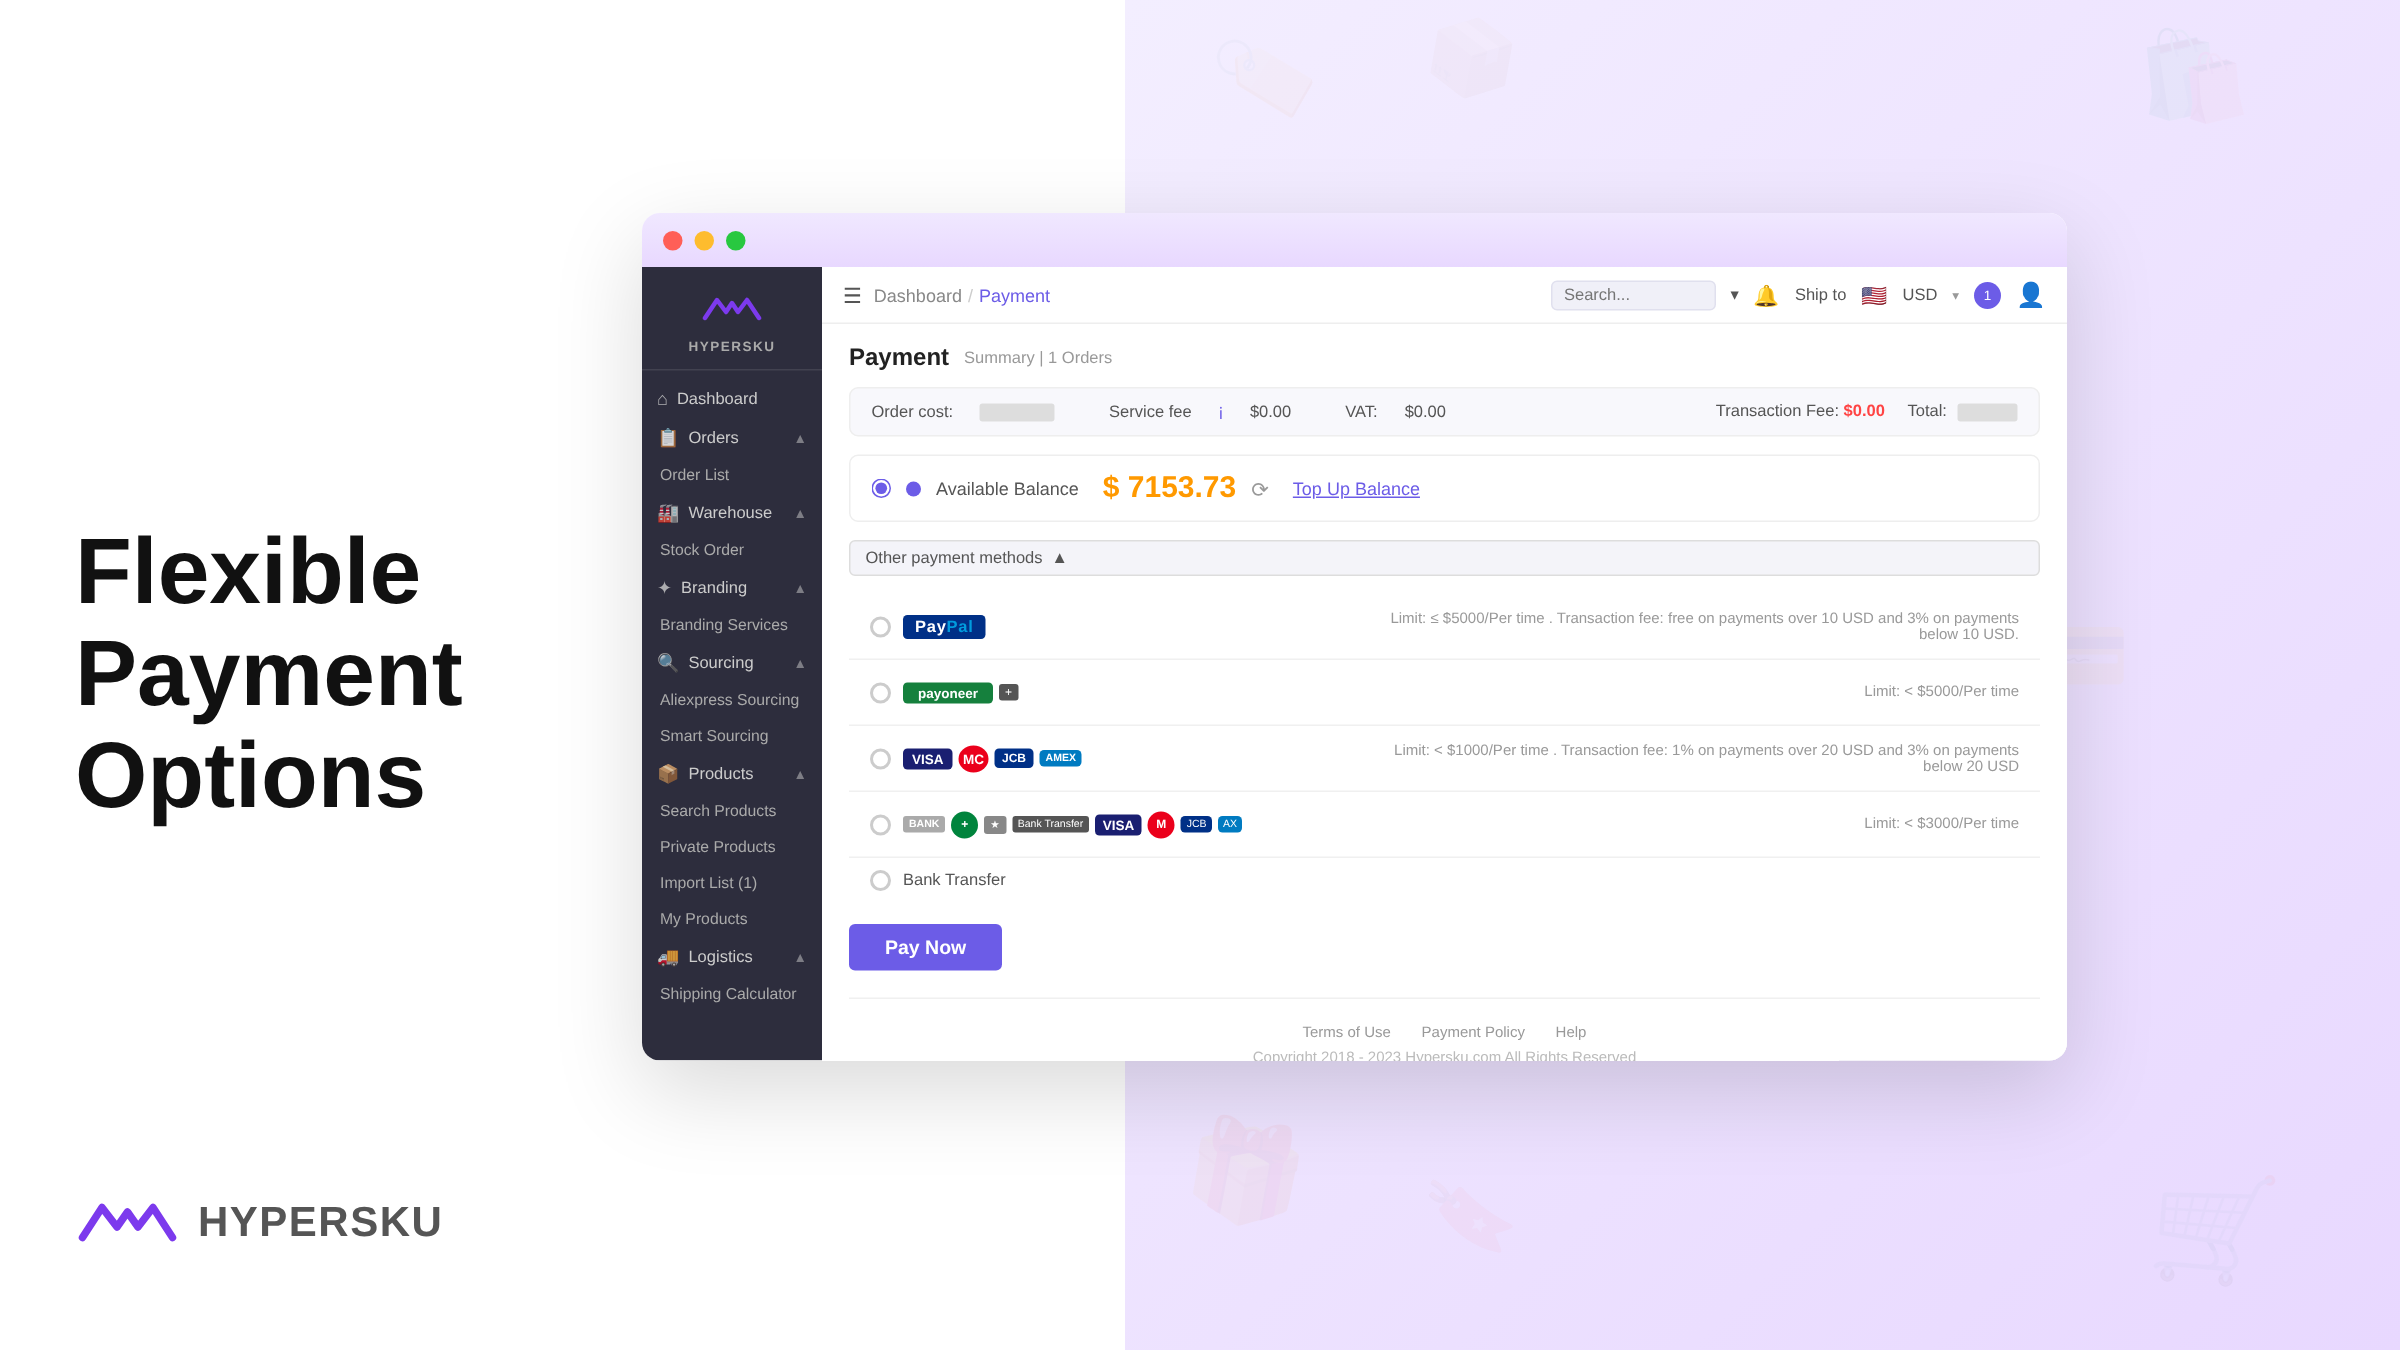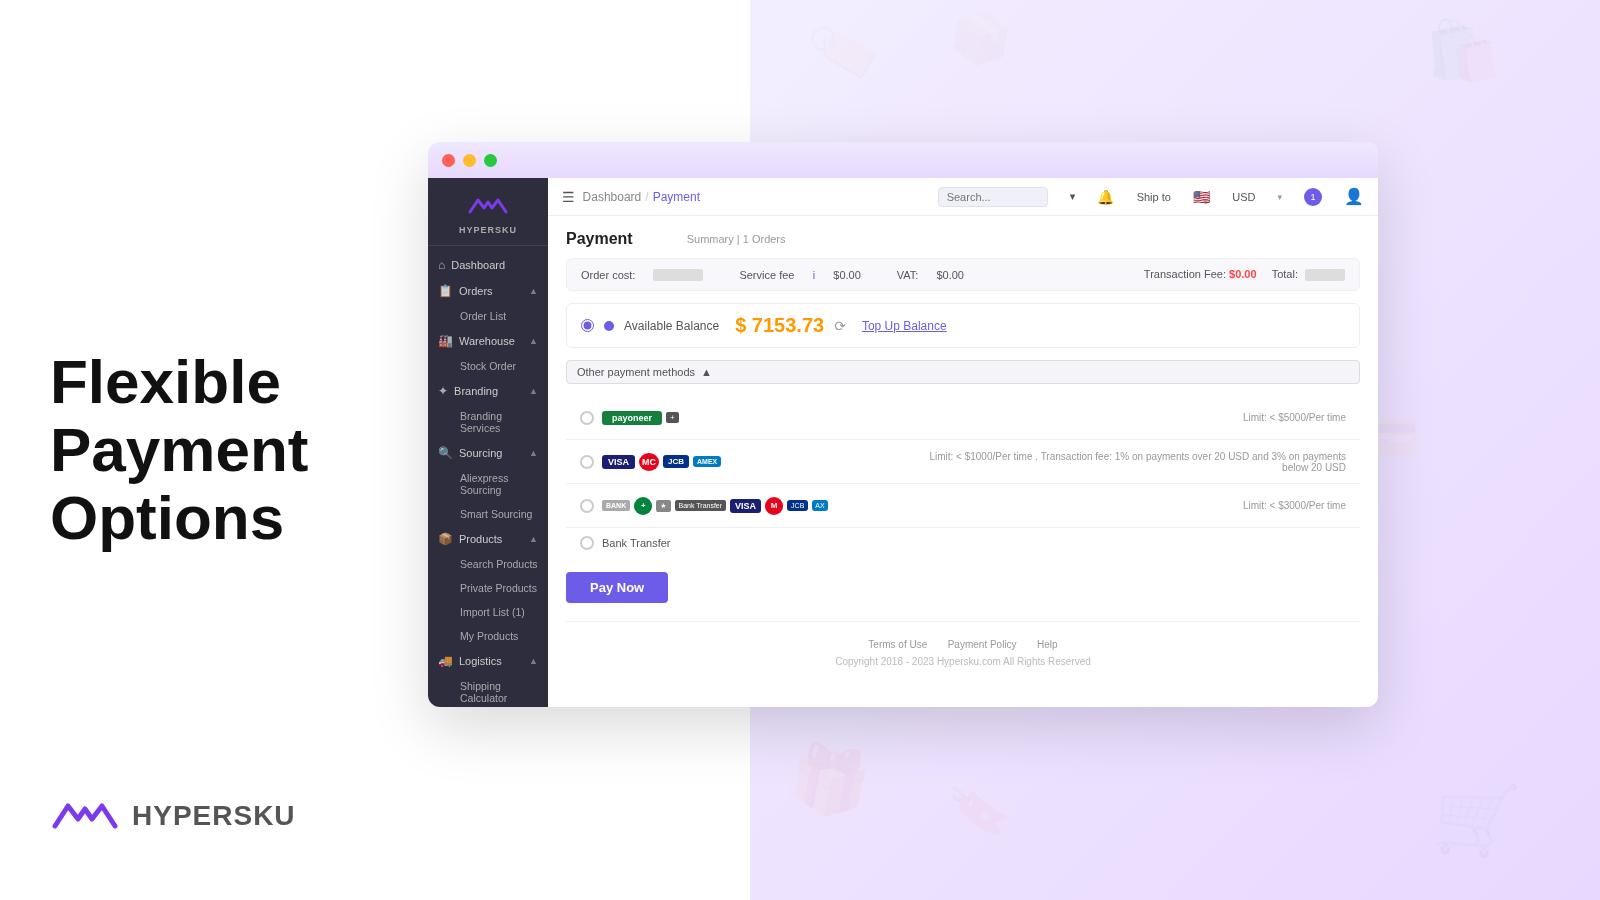--- a/index.html
+++ b/index.html
@@ -132,21 +132,21 @@
       align-items: center;
       gap: 6px;
       padding: 6px 10px;
       cursor: pointer;
       border-radius: 4px;
       font-size: 11px;
       color: #ccc;
       transition: background 0.15s;
     }
     .sidebar-item.sub {
-      padding-left: 32px;
+      padding-left: 12px;
       font-size: 10.5px;
       color: #aaa;
     }
     .sidebar-icon { font-size: 12px; opacity: 0.8; }
     .sidebar-arrow { margin-left: auto; font-size: 9px; opacity: 0.5; }
 
     
     .main-content {
       flex: 1;
       display: flex;
@@ -167,21 +167,21 @@
       flex-shrink: 0;
     }
     .topbar-menu-icon { font-size: 14px; color: #555; cursor: pointer; }
     .breadcrumb { font-size: 12px; color: #888; display: flex; align-items: center; gap: 4px; }
     .breadcrumb-sep { color: #ccc; }
     .breadcrumb-active { color: #6c5ce7; }
     .topbar-right {
       margin-left: auto;
       display: flex;
       align-items: center;
-      gap: 22px;
+      gap: 10px;
       font-size: 11px;
       color: #555;
     }
     .topbar-search {
       background: #f0f0f8;
       border: 1px solid #e0e0ee;
       border-radius: 4px;
       padding: 3px 8px;
       font-size: 11px;
       color: #999;
@@ -211,21 +211,20 @@
       margin-bottom: 10px;
     }
     .page-title {
       font-size: 16px;
       font-weight: 700;
       color: #222;
     }
     .page-subtitle {
       font-size: 11px;
       color: #999;
-      margin-left: 44px;
     }
 
     .order-summary-bar {
       display: flex;
       align-items: center;
       gap: 18px;
       background: #f8f8fc;
       border: 1px solid #eee;
       border-radius: 6px;
       padding: 8px 14px;
@@ -521,20 +520,29 @@
           <button class="top-up-btn">Top Up Balance</button>
         </div>
 
         
         <div class="other-methods-btn">
           <span>Other payment methods</span>
           <span>▲</span>
         </div>
 
         
+        <div class="payment-option">
+          <div class="payment-option-left">
+            <div class="payment-radio"></div>
+            <div class="payment-logos">
+              <span style="background:#003087;color:#fff;font-size:11px;font-weight:900;padding:2px 8px;border-radius:3px;letter-spacing:0.5px;">Pay<span style="color:#009cde;">Pal</span></span>
+            </div>
+          </div>
+          <span class="payment-limit-text">Limit: ≤ $5000/Per time . Transaction fee: free on payments over 10 USD and 3% on payments below 10 USD.</span>
+        </div>
 
         
         <div class="payment-option">
           <div class="payment-option-left">
             <div class="payment-radio"></div>
             <div class="payment-logos">
               <span style="background:#15803d;color:#fff;font-size:9px;font-weight:700;padding:2px 10px;border-radius:3px;">payoneer</span>
               <span style="background:#555;color:#fff;font-size:8px;padding:1px 4px;border-radius:2px;">+</span>
             </div>
           </div>

